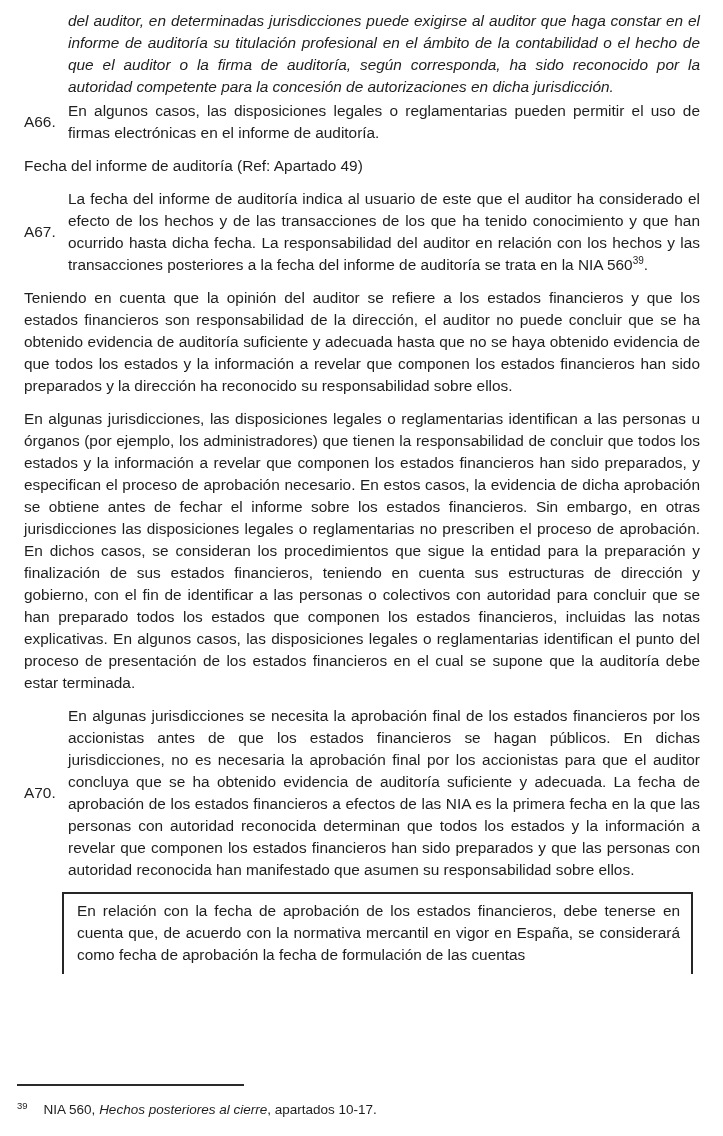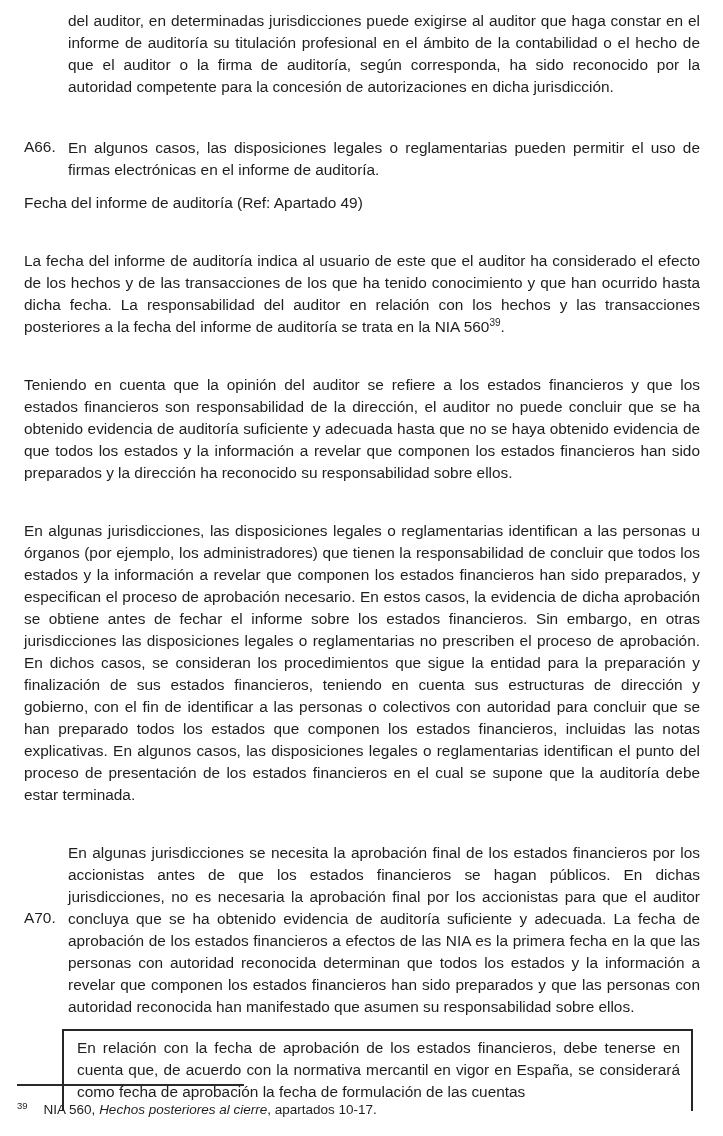--- a/index.html
+++ b/index.html
@@ -16,35 +16,35 @@
     color: #1e1e1e;
     font-size: 15.4px;
     line-height: 22px;
     box-sizing: border-box;
   }
   .content { padding: 10px 23px 0 24px; }
 
   .intro-para {
     margin-left: 44px;
     text-align: justify;
-    margin-bottom: 14px;
+    margin-bottom: 2px;
+    font-style: italic;
   }
   .para {
     display: flex;
     margin-bottom: 11px;
     align-items: center;
   }
   .para-label {
     flex: 0 0 44px;
     width: 44px;
   }
   .para-body {
     flex: 1;
     text-align: justify;
-    margin-top: 25px;
   }
   .section-heading {
     margin: 4px 0 11px 0;
     font-weight: normal;
     font-size: 15.4px;
     line-height: 22px;
   }
   sup.fn-ref {
     font-size: 10px;
     line-height: 0;
@@ -92,20 +92,21 @@
     <div class="intro-para">del auditor, en determinadas jurisdicciones puede exigirse al auditor que haga constar en el informe de auditoría su titulación profesional en el ámbito de la contabilidad o el hecho de que el auditor o la firma de auditoría, según corresponda, ha sido reconocido por la autoridad competente para la concesión de autorizaciones en dicha jurisdicción.</div>
 
     <div class="para">
       <div class="para-label">A66.</div>
       <div class="para-body">En algunos casos, las disposiciones legales o reglamentarias pueden permitir el uso de firmas electrónicas en el informe de auditoría.</div>
     </div>
 
     <h2 class="section-heading">Fecha del informe de auditoría (Ref: Apartado 49)</h2>
 
     <div class="para">
+      <div class="para-label">A67.</div>
       <div class="para-body"><span>La fecha del informe de auditoría indica al usuario de este que el auditor ha considerado el efecto de los hechos y de las transacciones de los que ha tenido conocimiento y que han ocurrido hasta dicha fecha. La responsabilidad del auditor en relación con los hechos y las transacciones posteriores a la fecha del informe de auditoría se trata en la NIA 560</span><sup class="fn-ref">39</sup><span>.</span></div>
     </div>
 
     <div class="para">
       <div class="para-body">Teniendo en cuenta que la opinión del auditor se refiere a los estados financieros y que los estados financieros son responsabilidad de la dirección, el auditor no puede concluir que se ha obtenido evidencia de auditoría suficiente y adecuada hasta que no se haya obtenido evidencia de que todos los estados y la información a revelar que componen los estados financieros han sido preparados y la dirección ha reconocido su responsabilidad sobre ellos.</div>
     </div>
 
     <div class="para">
       <div class="para-body">En algunas jurisdicciones, las disposiciones legales o reglamentarias identifican a las personas u órganos (por ejemplo, los administradores) que tienen la responsabilidad de concluir que todos los estados y la información a revelar que componen los estados financieros han sido preparados, y especifican el proceso de aprobación necesario. En estos casos, la evidencia de dicha aprobación se obtiene antes de fechar el informe sobre los estados financieros. Sin embargo, en otras jurisdicciones las disposiciones legales o reglamentarias no prescriben el proceso de aprobación. En dichos casos, se consideran los procedimientos que sigue la entidad para la preparación y finalización de sus estados financieros, teniendo en cuenta sus estructuras de dirección y gobierno, con el fin de identificar a las personas o colectivos con autoridad para concluir que se han preparado todos los estados que componen los estados financieros, incluidas las notas explicativas. En algunos casos, las disposiciones legales o reglamentarias identifican el punto del proceso de presentación de los estados financieros en el cual se supone que la auditoría debe estar terminada.</div>
     </div>

